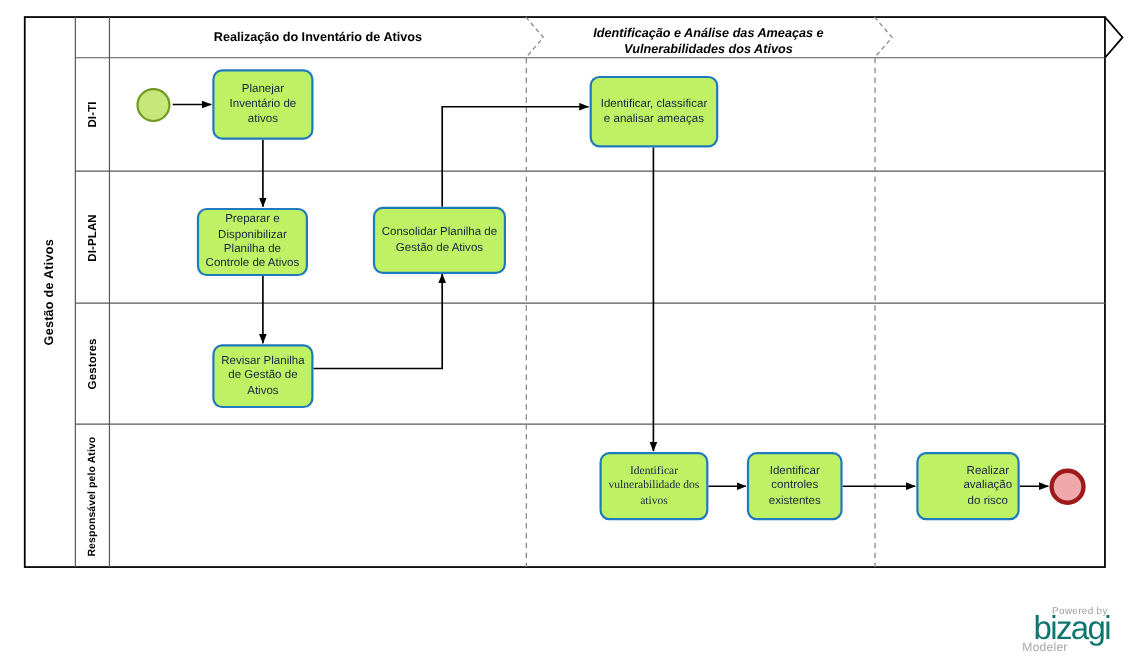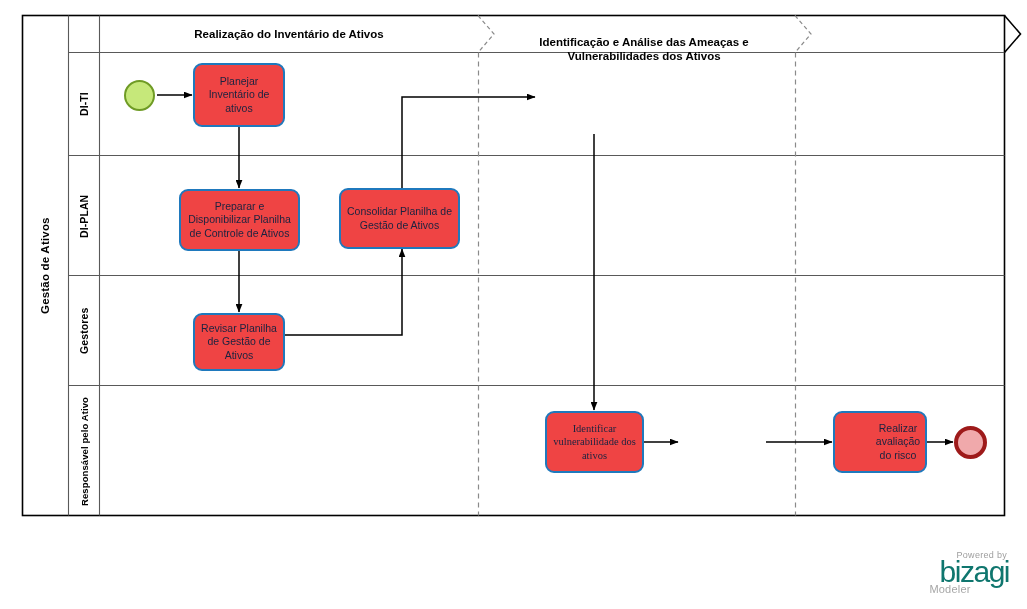--- a/index.html
+++ b/index.html
@@ -49,21 +49,21 @@
     line-height: 1.25;
     display: flex;
     align-items: center;
     justify-content: center;
   }
 
   
   .task {
     position: absolute;
     box-sizing: border-box;
-    background: #ef4444;
+    background: #bef264;
     border: 2px solid #1f79bd;
     border-radius: 9px;
     display: flex;
     align-items: center;
     justify-content: center;
     text-align: center;
     font-size: 10.5px;
     color: #1a2340;
     line-height: 1.28;
     padding: 2px 4px;
@@ -181,37 +181,39 @@
   </svg>
 
   <div class="vlabel pool-label" style="left:22px; top:15px; width:47px; height:501px;">Gestão de Ativos</div>
 
   <div class="vlabel lane-label" style="left:69px; top:53px; width:31px; height:103px;">DI-TI</div>
   <div class="vlabel lane-label" style="left:69px; top:156px; width:31px; height:120px;">DI-PLAN</div>
   <div class="vlabel lane-label" style="left:69px; top:276px; width:31px; height:110px;">Gestores</div>
   <div class="vlabel lane-label small" style="left:69px; top:386px; width:31px; height:130px;">Responsável pelo Ativo</div>
 
   <div class="phase-title" style="left:104px; top:17px; width:370px; height:35px;text-align:right;">Realização do Inventário de Ativos</div>
-  <div class="phase-title" style="left:496px; top:30px; width:296px; height:38px;">Identificação e Análise das Ameaças e Vulnerabilidades dos Ativos</div>
+  <div class="phase-title" style="left:496px; top:19px; width:296px; height:38px;font-style:italic;">Identificação e Análise das Ameaças e Vulnerabilidades dos Ativos</div>
 
   <div class="event event-start" style="left:124px; top:80px; width:31px; height:31px;"></div>
 
   <div class="event event-end" style="left:954px; top:426px; width:33px; height:33px;"></div>
 
   <div class="task" style="left:193px; top:63px; width:92px; height:64px;">Planejar Inventário de ativos</div>
 
-  <div class="task" style="left:179px; top:189px; width:121px; height:62px;">Preparar e Disponibilizar Planilha de Controle de Ativos</div>
+  <div class="task" style="left:179px; top:189px; width:101px; height:62px;">Preparar e Disponibilizar Planilha de Controle de Ativos</div>
 
   <div class="task" style="left:193px; top:313px; width:92px; height:58px;">Revisar Planilha de Gestão de Ativos</div>
 
   <div class="task" style="left:339px; top:188px; width:121px; height:61px;">Consolidar Planilha de Gestão de Ativos</div>
 
+  <div class="task" style="left:536px; top:69px; width:117px; height:65px;">Identificar, classificar e analisar ameaças</div>
 
   <div class="task" style="left:545px; top:411px; width:99px; height:62px;font-family:Liberation Serif, serif;">Identificar vulnerabilidade dos ativos</div>
 
+  <div class="task" style="left:679px; top:411px; width:87px; height:62px;">Identificar controles existentes</div>
 
   <div class="task" style="left:833px; top:411px; width:94px; height:62px;padding-left:40px;">Realizar avaliação do risco</div>
 
   <div id="bizagi">
     <div class="powered">Powered by</div>
     <div class="brand">bizagi</div>
     <div class="modeler">Modeler</div>
   </div>
 
 </div>

